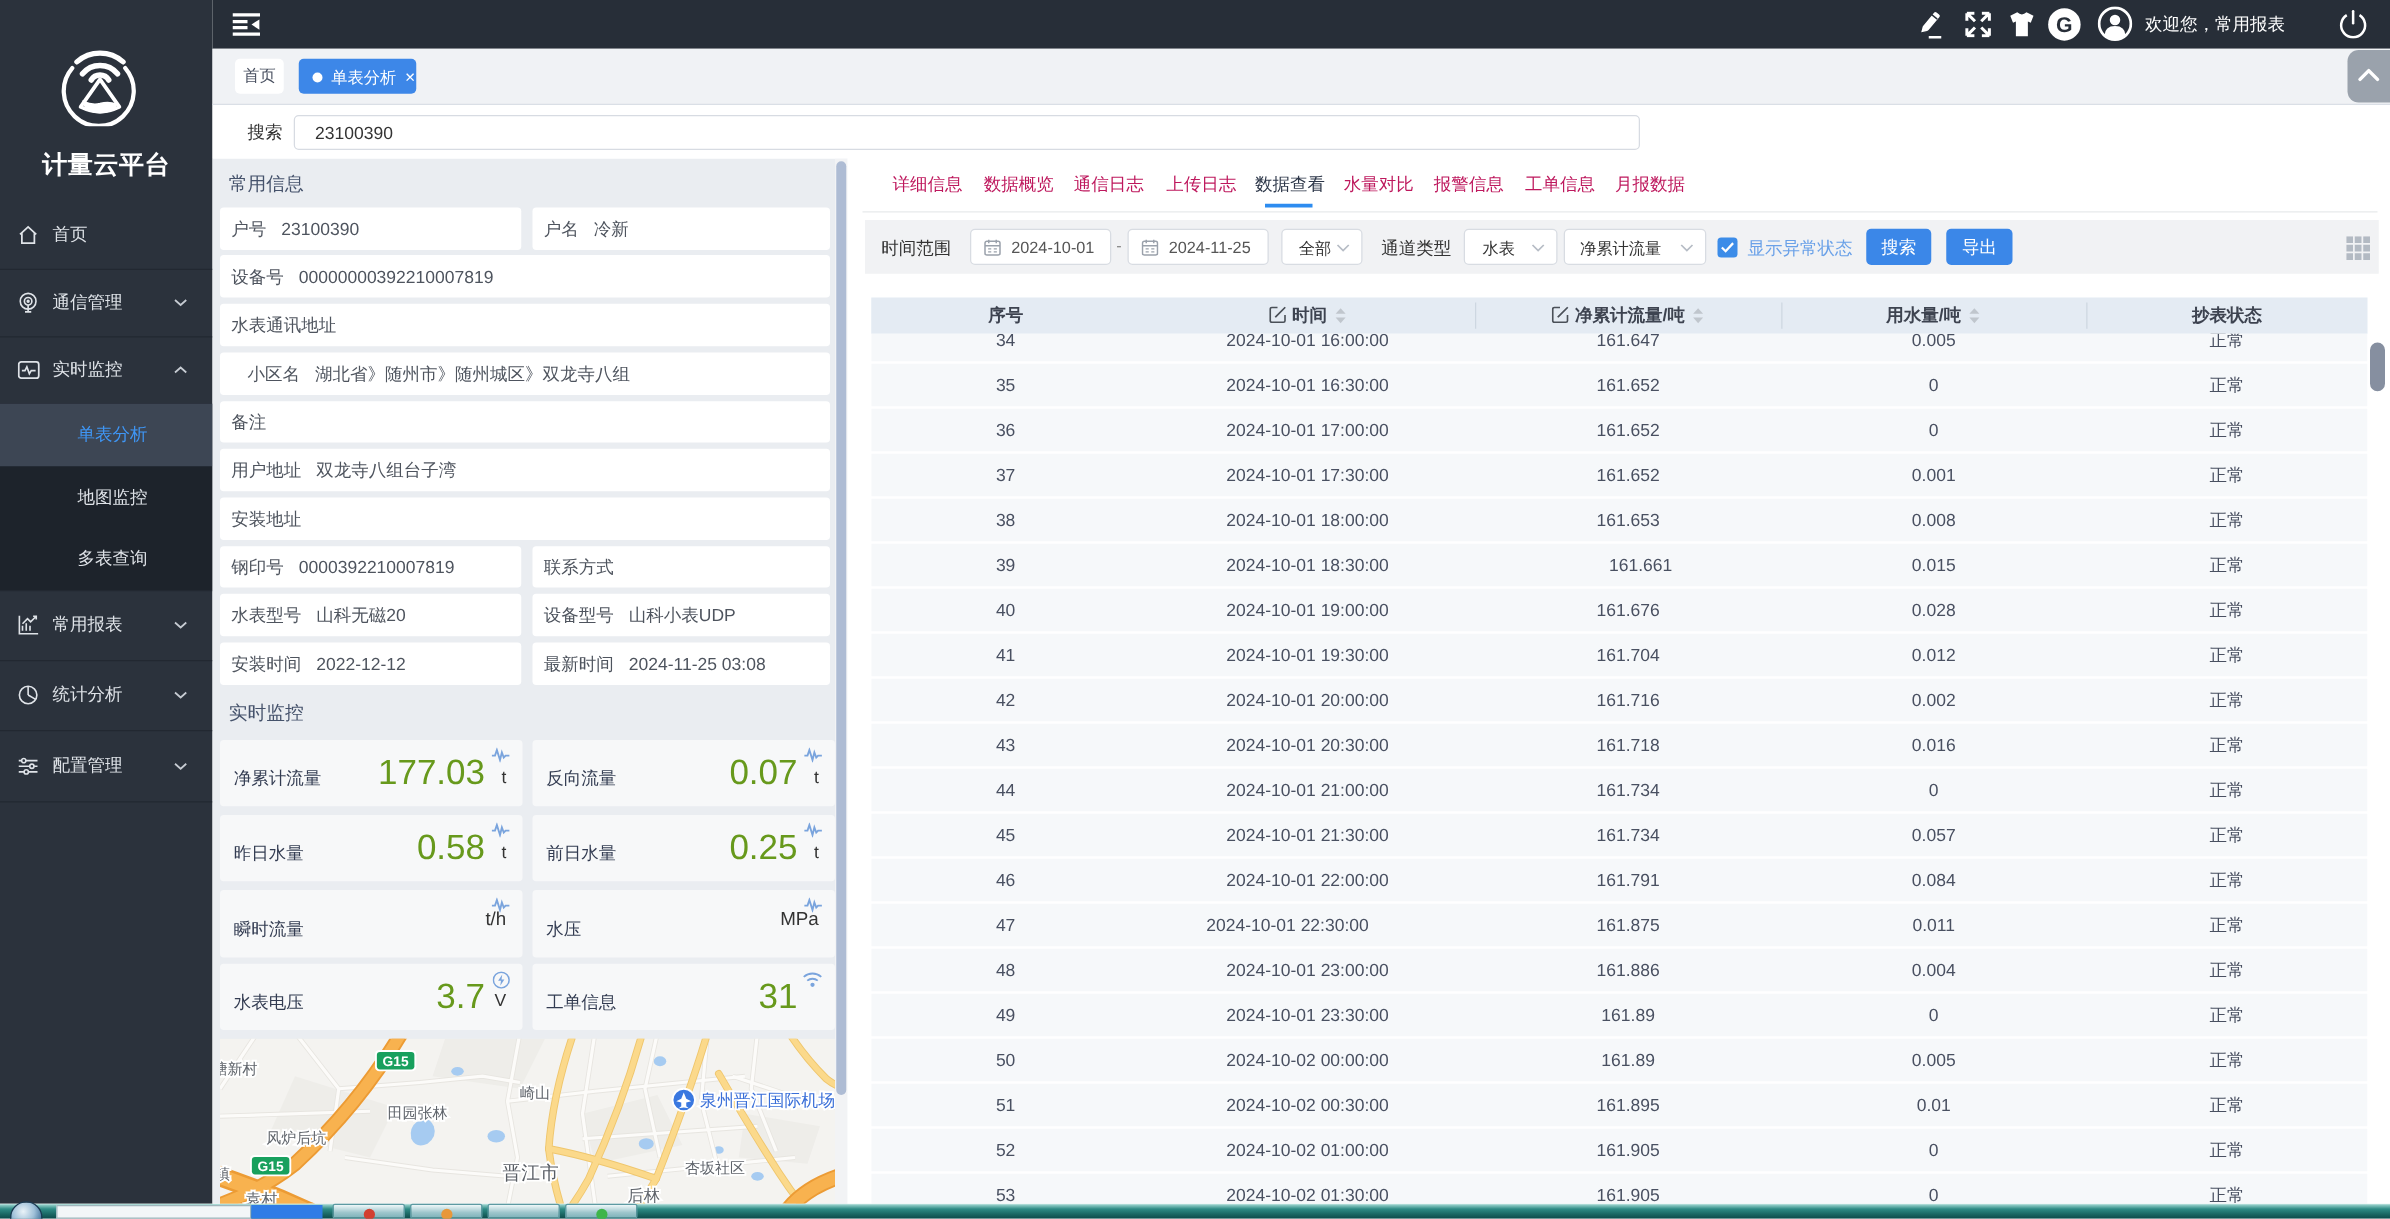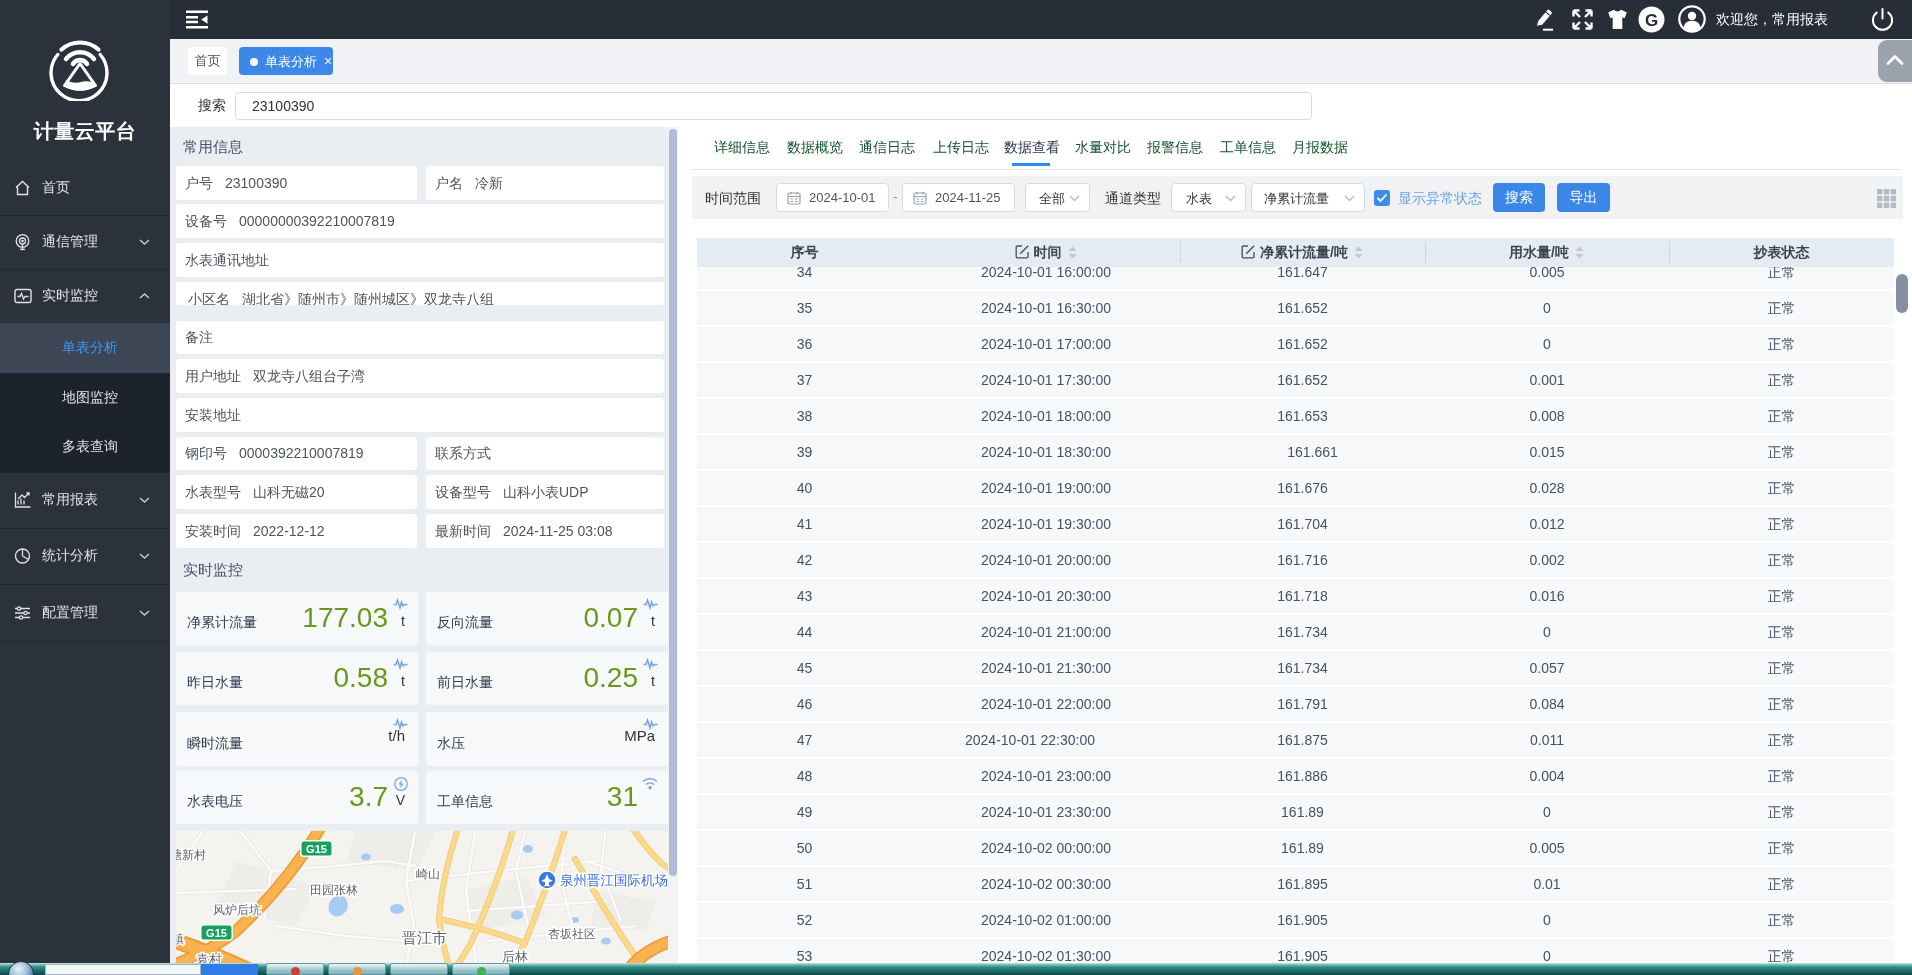--- a/index.html
+++ b/index.html
@@ -37,21 +37,21 @@
 .fcard .l{margin-right:12px}
 .dcard{position:absolute;background:#f7f8f9;border-radius:3px}
 .dcard .dl{position:absolute;left:11px;bottom:13px;font-size:14px;color:#333c52}
 .dcard .dv{position:absolute;right:30px;bottom:11px;font-size:28px;color:#67991c}
 .dcard .du{position:absolute;right:13px;bottom:16px;font-size:14px;color:#333}
 .dcard svg{position:absolute;right:10px;top:6px}
 #lsb{left:668px;top:127px;width:10px;height:836px;background:#f2f3f5}
 #lsb .thumb{position:absolute;left:1px;top:2px;width:8px;height:747px;background:#aebcd4;border-radius:4px}
 
 #rp{left:678px;top:127px;width:1234px;height:836px;background:#fff}
-.rtab{position:absolute;top:12px;font-size:14px;color:#14532d}
+.rtab{position:absolute;top:12px;font-size:14px;color:#be185d}
 .rtab.act{color:#2c3648}
 #tabline{position:absolute;left:12px;top:42px;width:1212px;height:1px;background:#e8eaec}
 #filters{position:absolute;left:14px;top:49px;width:1211px;height:43px;background:#f1f2f4}
 .fi-lbl{position:absolute;top:14px;font-size:14px;color:#333}
 .fi-box{position:absolute;top:7px;height:29px;background:#fff;border:1px solid #d8dce2;border-radius:4px;font-size:13px;color:#555}
 .btn{position:absolute;top:7px;height:29px;background:#3b87e8;border-radius:4px;color:#fff;font-size:14px;text-align:center;line-height:29px}
 
 #thead{position:absolute;left:19px;top:111px;width:1197px;height:29px;background:#e4ebf3;font-size:14px;color:#3d4350;font-weight:bold}
 .th{position:absolute;top:0;height:29px;line-height:29px;text-align:center}
 .tsep{position:absolute;top:4px;width:1px;height:21px;background:#cdd7e1}
@@ -214,21 +214,21 @@
 <div id="searchrow" class="abs">
   <span class="lbl">搜索</span>
   <input value="23100390" style="">
 </div>
 <div id="lp" class="abs">
   <div class="ptitle" style="top:11px">常用信息</div>
   <div class="fcard" style="left:6px;top:39px;width:241px;height:34px;line-height:34px;padding-left:9px"><span class="l">户号</span>23100390</div>
   <div class="fcard" style="left:256px;top:39px;width:238px;height:34px;line-height:34px;padding-left:9px"><span class="l">户名</span>冷新</div>
   <div class="fcard" style="left:6px;top:77px;width:488px;height:34px;line-height:34px;padding-left:9px"><span class="l">设备号</span>00000000392210007819</div>
   <div class="fcard" style="left:6px;top:116px;width:488px;height:34px;line-height:34px;padding-left:9px">水表通讯地址</div>
-  <div class="fcard" style="left:6px;top:155px;width:488px;height:23px;line-height:34px;padding-left:12px"><span class="l">小区名</span>湖北省》随州市》随州城区》双龙寺八组</div>
+  <div class="fcard" style="left:6px;top:155px;width:488px;height:34px;line-height:34px;padding-left:22px"><span class="l">小区名</span>湖北省》随州市》随州城区》双龙寺八组</div>
   <div class="fcard" style="left:6px;top:194px;width:488px;height:33px;line-height:33px;padding-left:9px">备注</div>
   <div class="fcard" style="left:6px;top:232px;width:488px;height:34px;line-height:34px;padding-left:9px"><span class="l">用户地址</span>双龙寺八组台子湾</div>
   <div class="fcard" style="left:6px;top:271px;width:488px;height:34px;line-height:34px;padding-left:9px">安装地址</div>
   <div class="fcard" style="left:6px;top:310px;width:241px;height:33px;line-height:33px;padding-left:9px"><span class="l">钢印号</span>0000392210007819</div>
   <div class="fcard" style="left:256px;top:310px;width:238px;height:33px;line-height:33px;padding-left:9px">联系方式</div>
   <div class="fcard" style="left:6px;top:348px;width:241px;height:34px;line-height:34px;padding-left:9px"><span class="l">水表型号</span>山科无磁20</div>
   <div class="fcard" style="left:256px;top:348px;width:238px;height:34px;line-height:34px;padding-left:9px"><span class="l">设备型号</span>山科小表UDP</div>
   <div class="fcard" style="left:6px;top:387px;width:241px;height:34px;line-height:34px;padding-left:9px"><span class="l">安装时间</span>2022-12-12</div>
   <div class="fcard" style="left:256px;top:387px;width:238px;height:34px;line-height:34px;padding-left:9px"><span class="l">最新时间</span>2024-11-25 03:08</div>
   <div class="ptitle" style="top:434px">实时监控</div>

